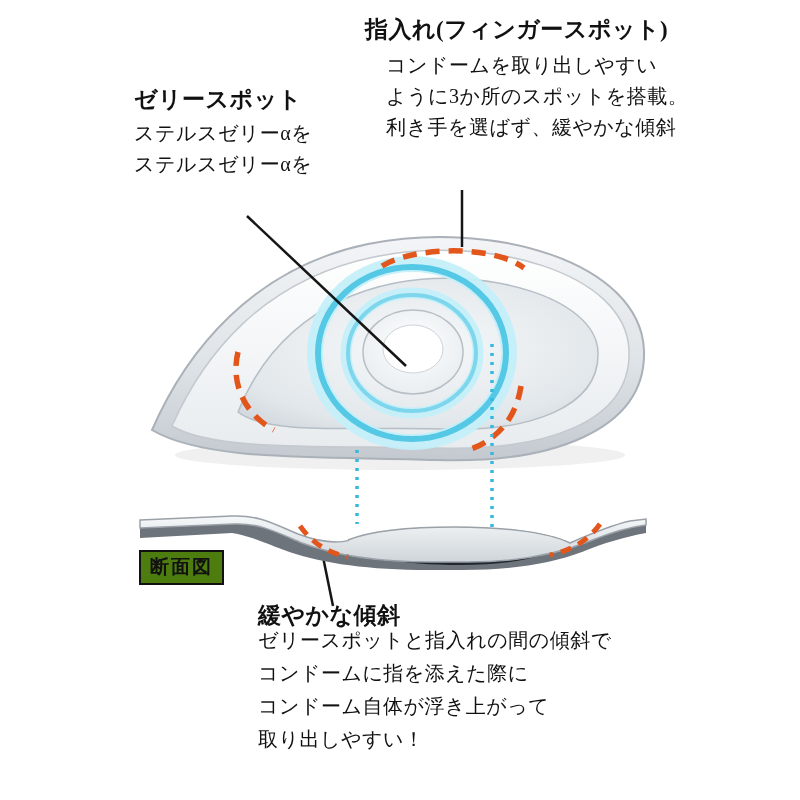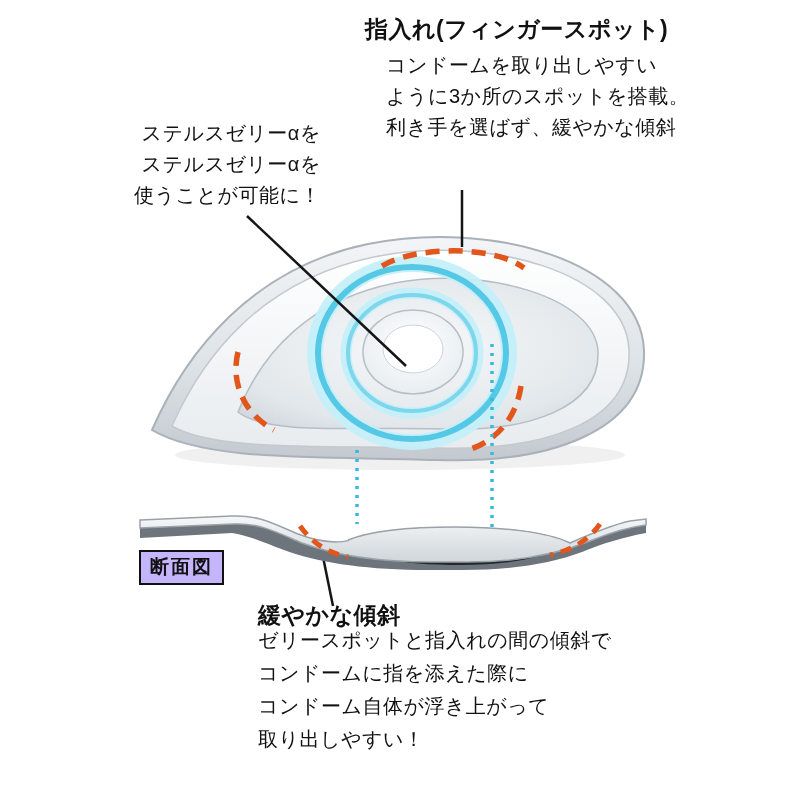--- a/index.html
+++ b/index.html
@@ -1,24 +1,24 @@
 <!DOCTYPE html>
 <html><head>
 <meta charset="utf-8">
 <style>
   html,body{margin:0;padding:0;background:#fff;}
   .canvas{
     position:relative;width:800px;height:800px;background:#ffffff;overflow:hidden;
-    font-family:Liberation Sans, sans-serif;color:#111;
+    font-family:Liberation Serif, serif;color:#111;
   }
   .heading{position:absolute;font-weight:bold;font-size:23px;letter-spacing:.5px;white-space:nowrap;}
   .para{position:absolute;font-size:20px;line-height:31px;font-weight:500;letter-spacing:.5px;white-space:nowrap;}
   .cs-label{
     position:absolute;left:139px;top:550px;border:2px solid #111;padding:2px 9px 3px 9px;
-    font-size:19px;font-weight:bold;letter-spacing:2px;background:#c4b5fd;
+    font-size:19px;font-weight:bold;letter-spacing:2px;background:#4d7c0f;
   }
   svg{position:absolute;left:0;top:0;}
 </style>
 </head>
 <body>
 
 <div class="canvas">
 
   <svg width="800" height="800" viewBox="0 0 800 800" aria-hidden="true">
     <defs>
@@ -107,24 +107,24 @@
     </g>
   </svg>
 
   <div class="heading" style="left:365px;top:14px;">指入れ(フィンガースポット)</div>
   <div class="para" style="left:386px;top:50px;">
     <div>コンドームを取り出しやすい</div>
     <div>ように3か所のスポットを搭載。</div>
     <div>利き手を選ばず、緩やかな傾斜</div>
   </div>
 
+  <div class="heading" style="left:134px;top:84px;">ゼリースポット</div>
   <div class="para" style="left:134px;top:118px;text-align:right;">
     <div>ステルスゼリーαを</div>
     <div>ステルスゼリーαを</div>
-    <div>使うことが可能に！</div>
   </div>
 
   <div class="cs-label">断面図</div>
 
   <div class="heading" style="left:258px;top:600px;">緩やかな傾斜</div>
   <div class="para" style="left:258px;top:624px;line-height:33px;">
     <div>ゼリースポットと指入れの間の傾斜で</div>
     <div>コンドームに指を添えた際に</div>
     <div>コンドーム自体が浮き上がって</div>
     <div>取り出しやすい！</div>

